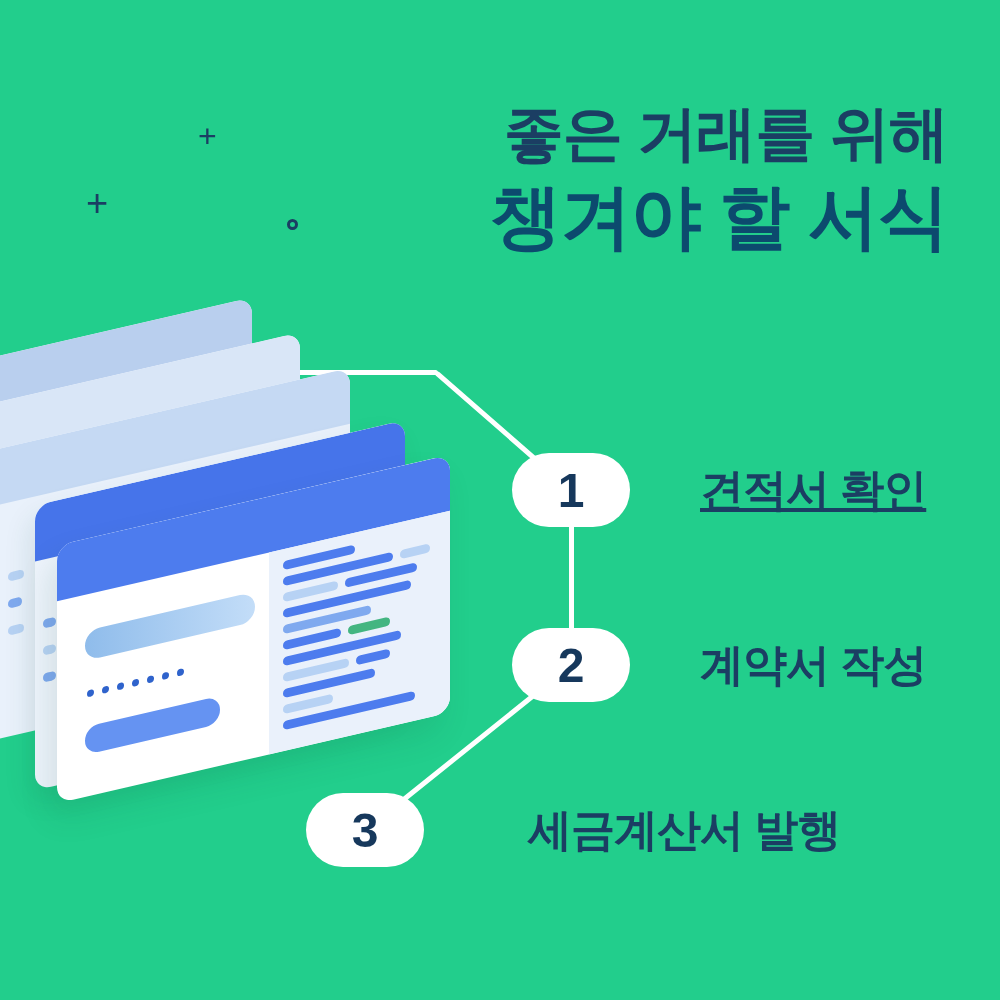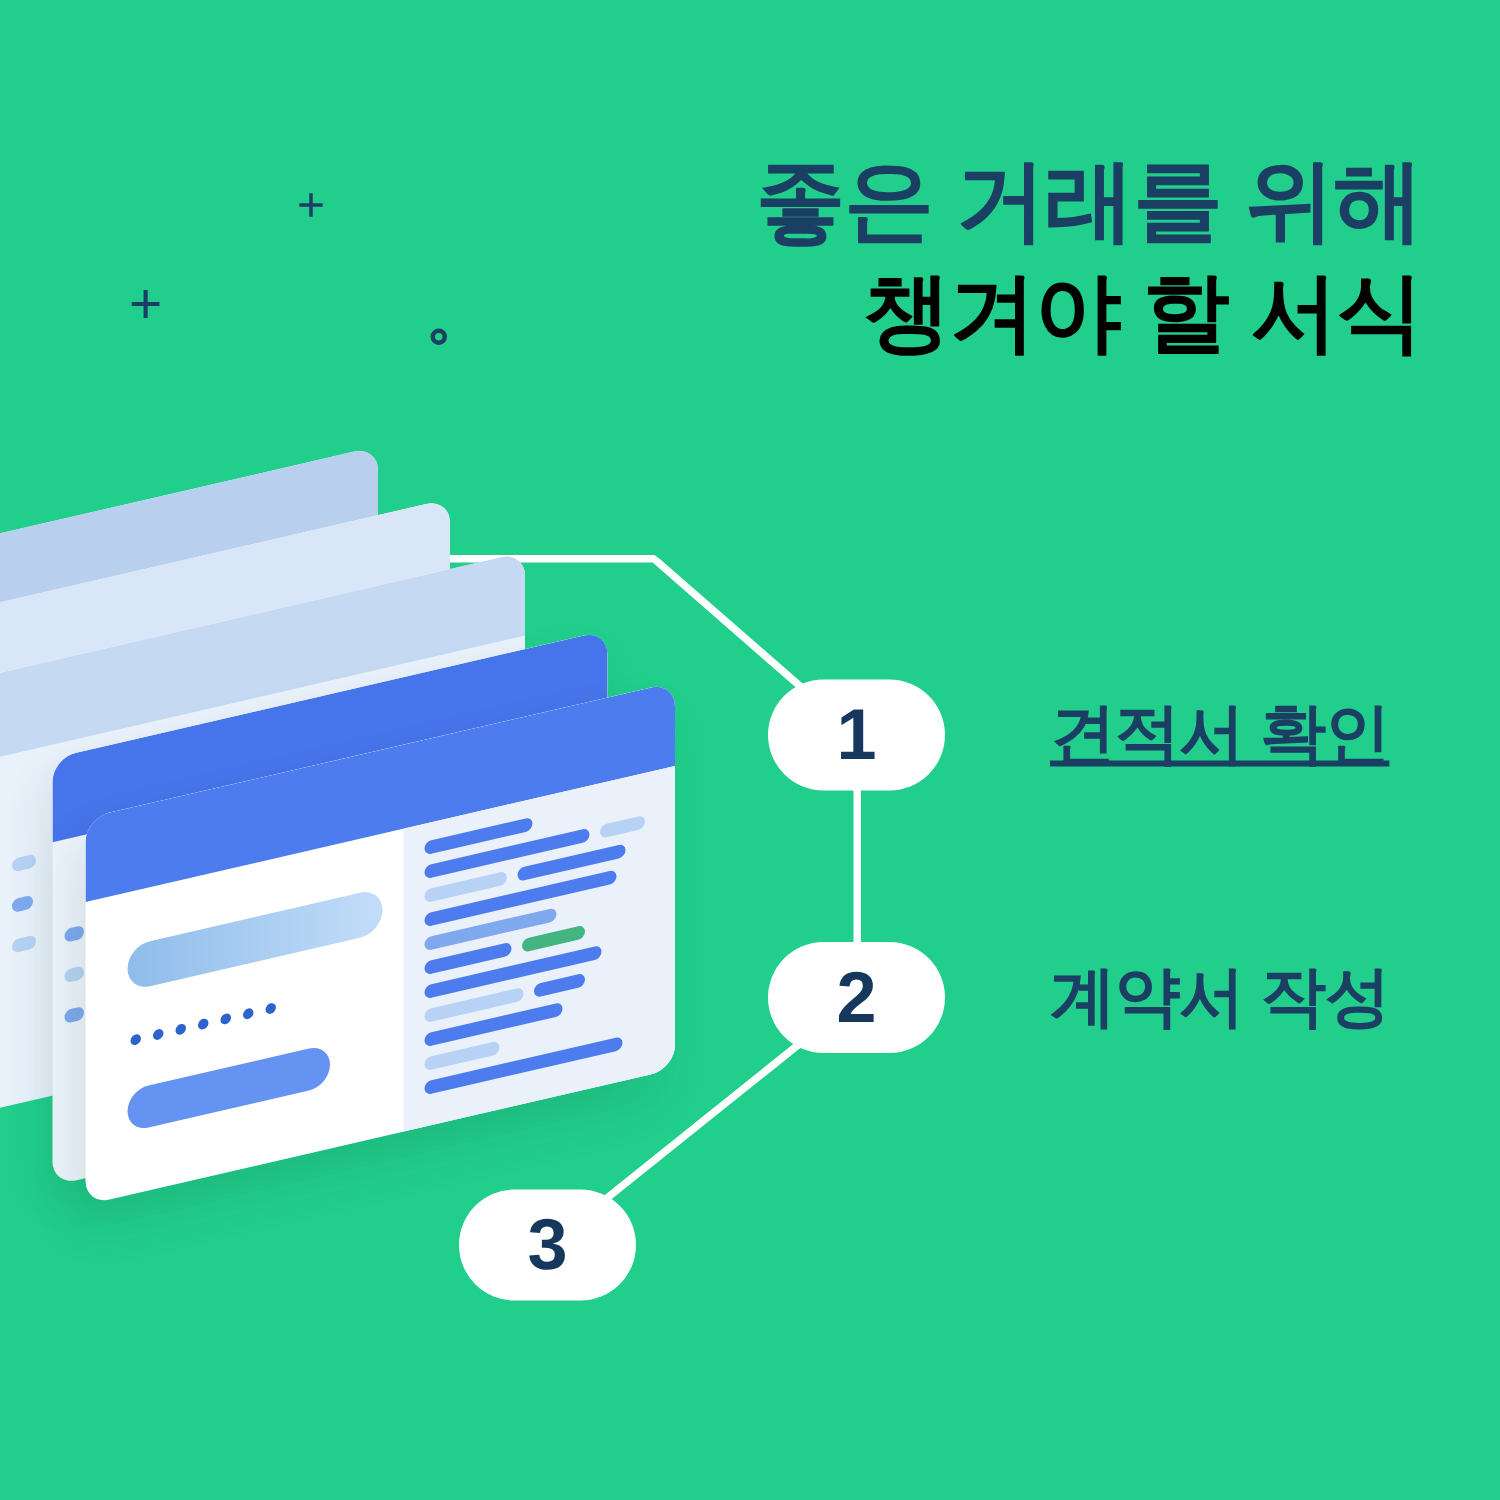--- a/index.html
+++ b/index.html
@@ -27,21 +27,21 @@
   
   .title-block {
     position:absolute; top:100px; right:52px;
     text-align:right; z-index:3; line-height:1.12;
   }
   .title-line1 {
     font-size:60px; font-weight:800; color:#1b3e63;
     letter-spacing:-1px;
   }
   .title-line2 {
-    font-size:58px; font-weight:800; color:#000000;
+    font-size:71px; font-weight:800; color:#0c4a6e;
     letter-spacing:-1px; margin-top:10px;
   }
 
   
   .line { position:absolute; background:#ffffff; z-index:1; border-radius:3px; }
   .line-horizontal { left:252px; top:370px; width:186px; height:5px; }
   .line-diag1 {
     left:436px; top:370px; width:181px; height:5px;
     transform:rotate(41.1deg); transform-origin:0 50%;
   }
@@ -235,14 +235,15 @@
     </div>
 
   </div>
 
   <div class="step-badge badge-1">1</div>
   <div class="step-badge badge-2">2</div>
   <div class="step-badge badge-3">3</div>
 
   <div class="step-label label-1">견적서 확인</div>
   <div class="step-label label-2">계약서 작성</div>
+  <div class="step-label label-3">세금계산서 발행</div>
 
 </div>
 
 </body></html>

